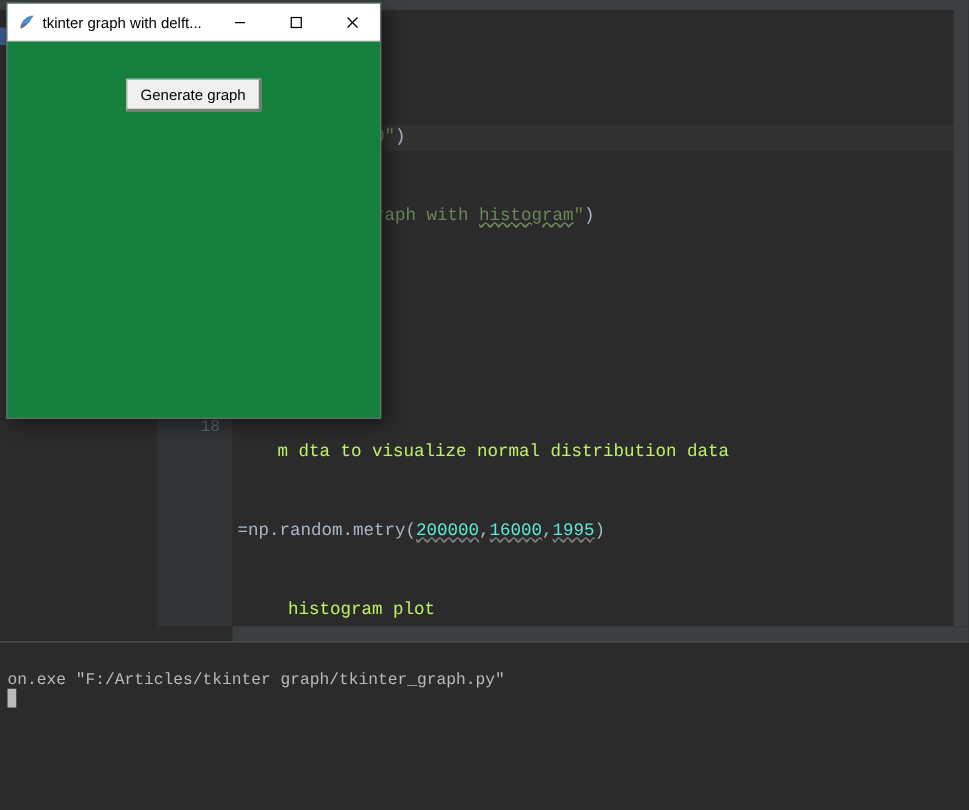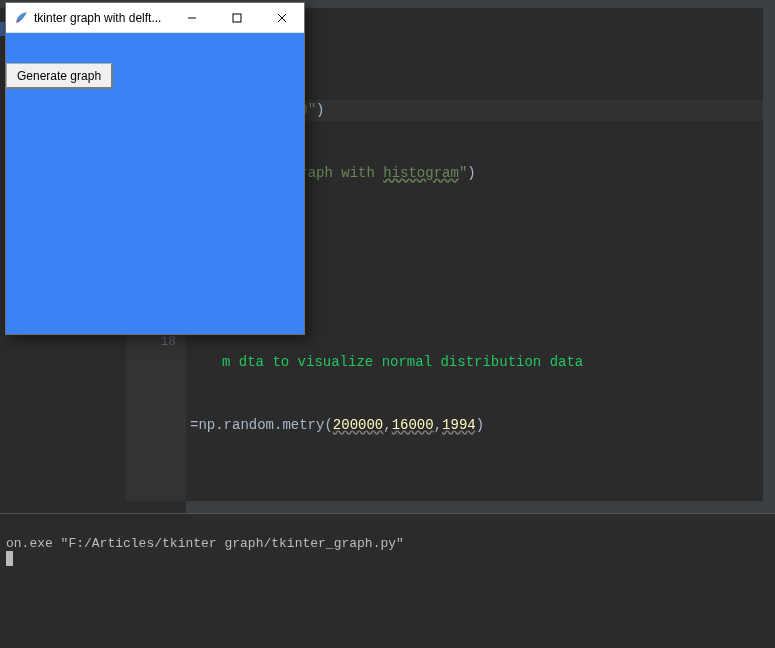--- a/index.html
+++ b/index.html
@@ -73,23 +73,23 @@
     }
 
     .code-line { height: 21px; }
 
     .hl-line-bg {
       background: #323232;
     }
 
     .kw   { color: #cc7832; }
     .str  { color: #6a8759; }
-    .num  { color: #fef9c3; }
+    .num  { color: #5eead4; }
     .func { color: #ffc66d; }
-    .cmt  { color: #22c55e; padding-left: 32px; }
+    .cmt  { color: #bef264; padding-left: 32px; }
     .und  { text-decoration: underline; text-decoration-color: #6a8759; text-decoration-style: wavy; }
     .par-und { text-decoration: underline wavy #808080; }
 
     .editor-scrollbar {
       position: absolute;
       right: 0;
       top: 0;
       bottom: 0;
       width: 12px;
       background: #3c3f41;
@@ -120,21 +120,21 @@
       vertical-align: text-bottom;
     }
 
     
     .tk-window {
       position: absolute;
       top: 2px;
       left: 5px;
       width: 300px;
       height: 333px;
-      background: #3b82f6;
+      background: #15803d;
       border: 1px solid #707070;
       box-shadow: 4px 4px 14px rgba(0,0,0,0.5);
       display: flex;
       flex-direction: column;
     }
 
     .tk-titlebar {
       height: 30px;
       background: #ffffff;
       display: flex;
@@ -160,20 +160,21 @@
       display: flex;
       align-items: center;
       justify-content: center;
       color: #000;
     }
     .win-icon { width: 10px; height: 10px; stroke: currentColor; fill: none; }
 
     .tk-body {
       flex: 1;
       display: flex;
+      justify-content: center;
       padding-top: 30px;
       font-family: "Segoe UI", Tahoma, sans-serif;
     }
 
     .tk-button {
       height: 26px;
       padding: 2px 10px;
       background: #f0f0f0;
       border: 1px solid #adadad;
       border-bottom: 2px solid #7a7a7a;
@@ -206,21 +207,22 @@
       <div class="code-line"></div>
       <div class="code-line"></div>
       <div class="code-line">18</div>
     </div>
     <div class="code-area">
       <div class="code-line hl-line-bg"><span>metry(</span><span class="str">"300x300"</span><span>)</span></div>
       <div class="code-line"><span>le(</span><span class="str">"tkinter graph with </span><span class="str und">histogram</span><span class="str">"</span><span>)</span></div>
       <div class="code-line"></div>
       <div class="code-line"><span class="func">rator</span><span>()</span><span class="kw">:</span></div>
       <div class="code-line"><span class="cmt">m dta to visualize normal distribution data</span></div>
-      <div class="code-line"><span>=</span><span>np.random.metry(</span><span class="num par-und">200000</span><span>,</span><span class="num par-und">16000</span><span>,</span><span class="num par-und">1994</span><span>)</span></div>
+      <div class="code-line"><span>=</span><span>np.random.metry(</span><span class="num par-und">200000</span><span>,</span><span class="num par-und">16000</span><span>,</span><span class="num par-und">1995</span><span>)</span></div>
+      <div class="code-line"><span class="cmt"> histogram plot</span></div>
       
       
       
       
       
       
       
       <div class="editor-scrollbar"></div>
     </div>
   </div>

